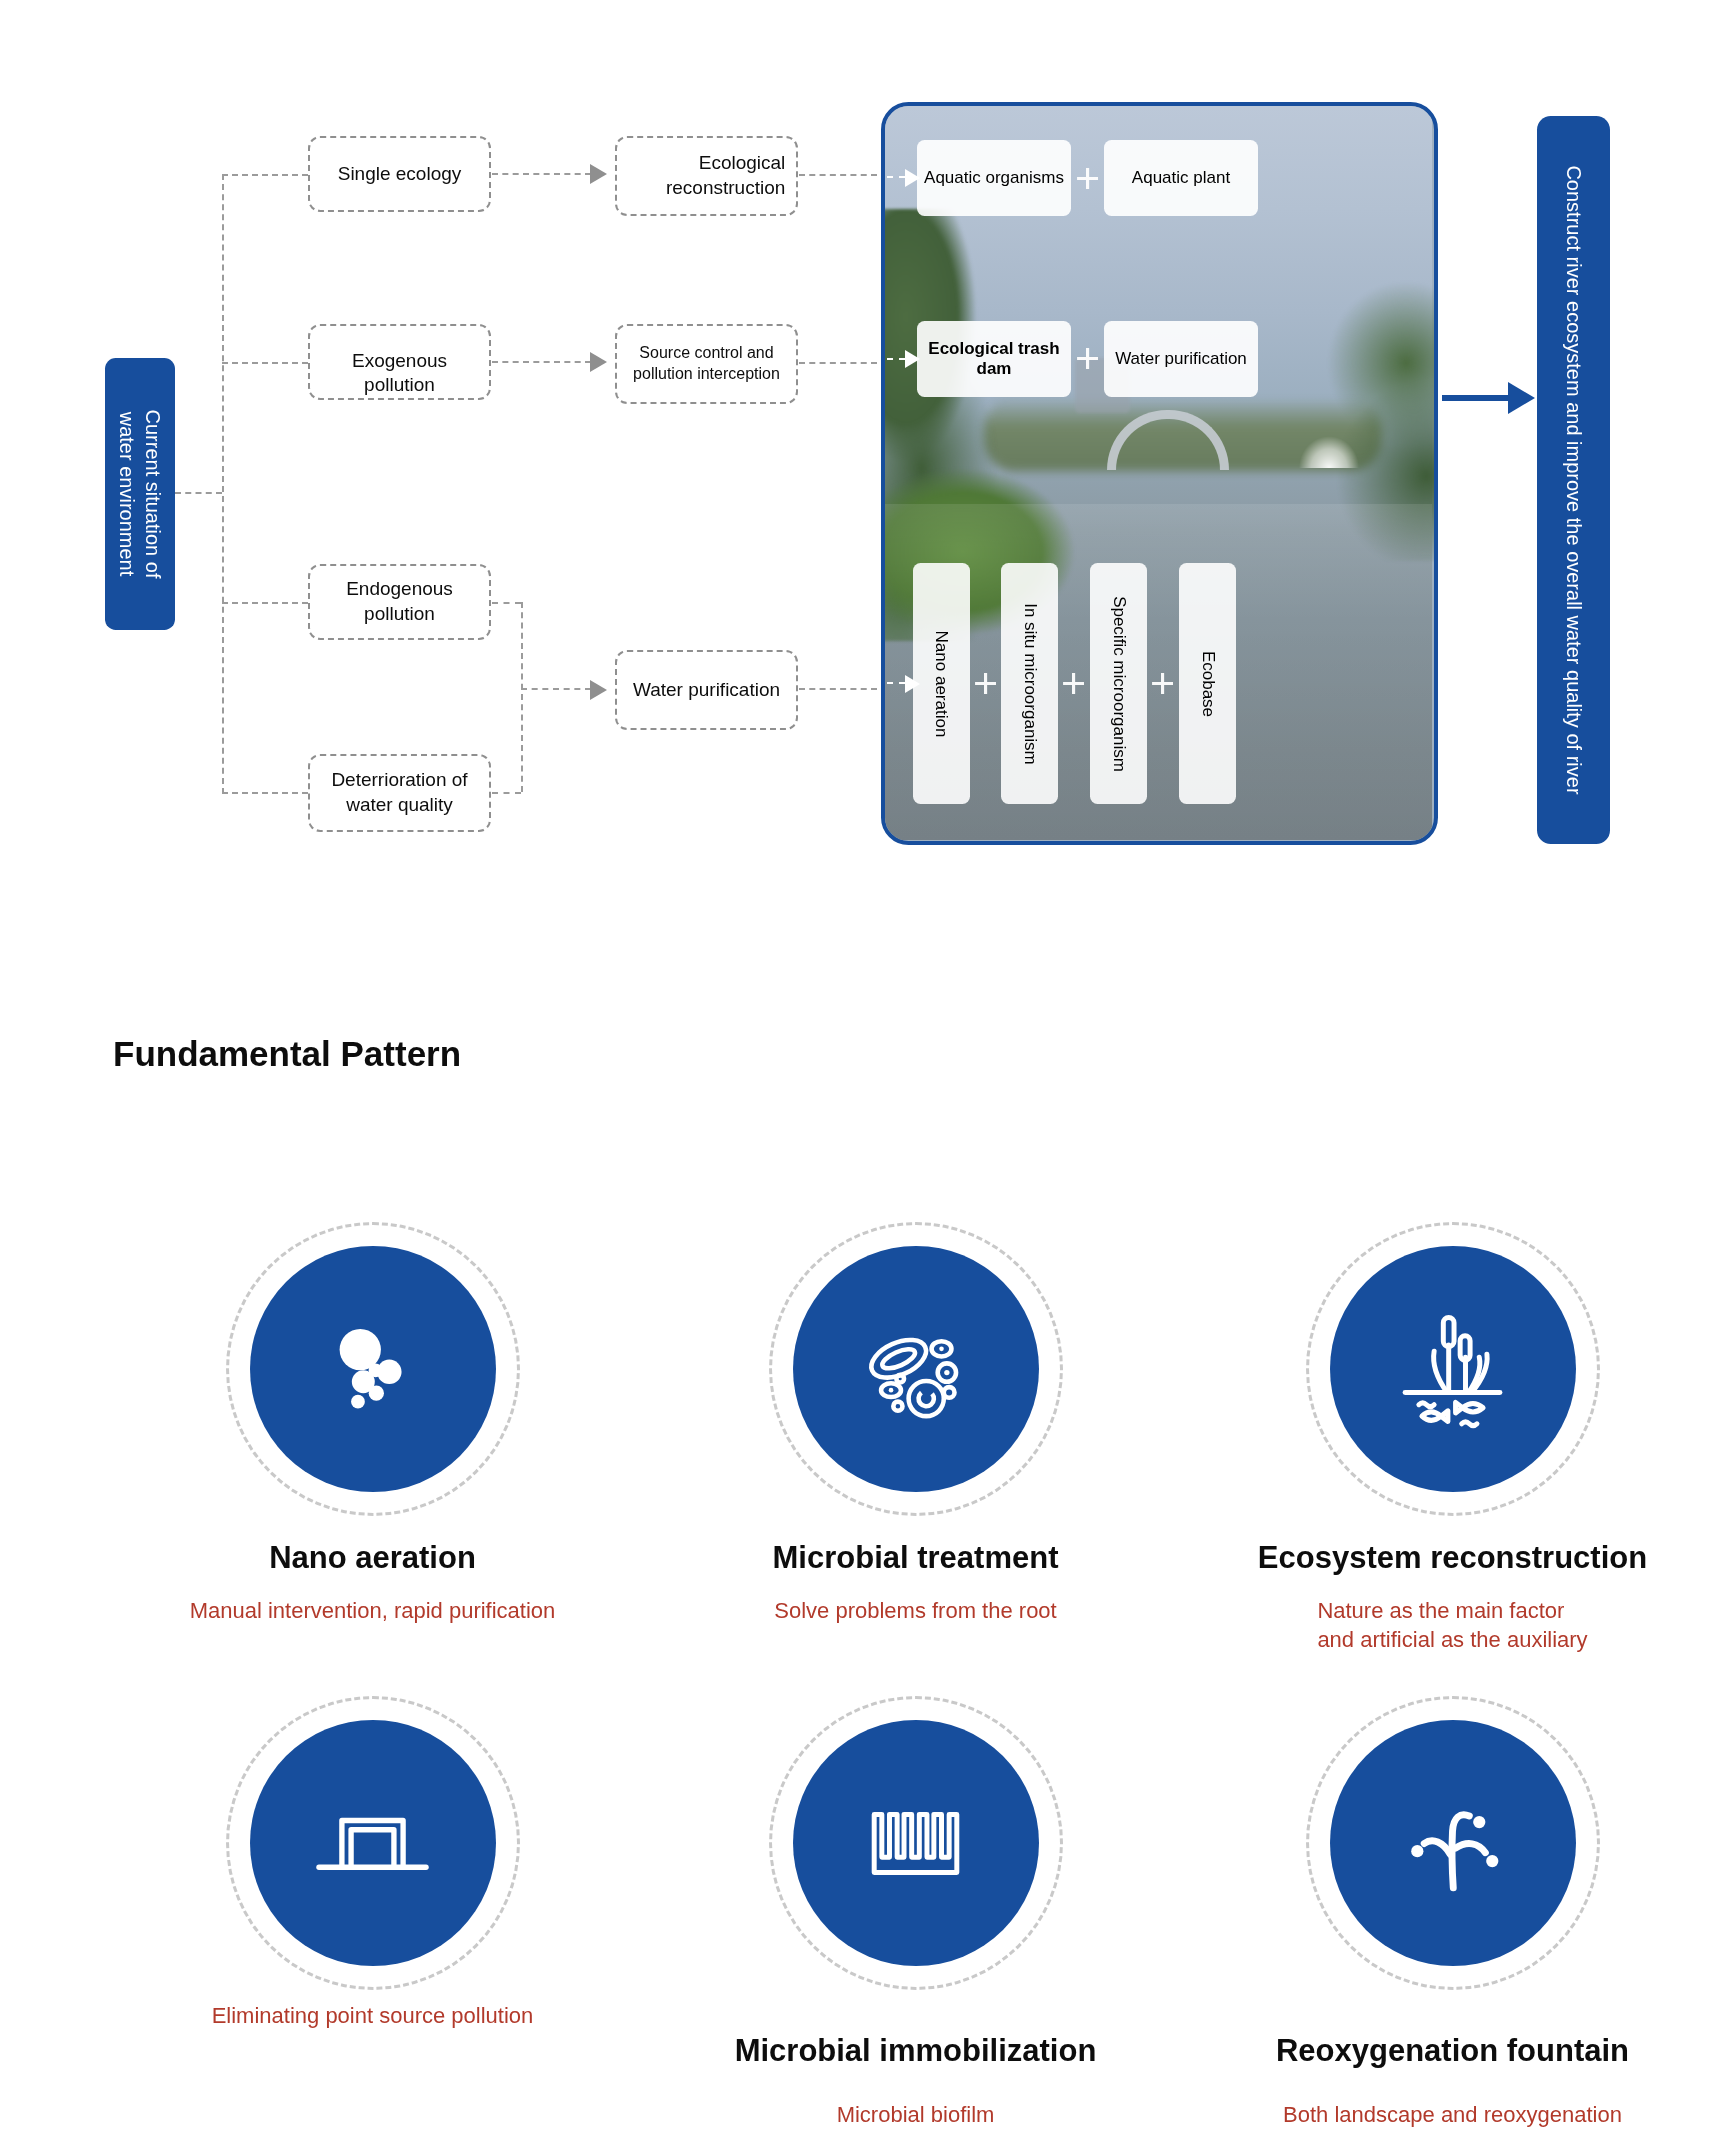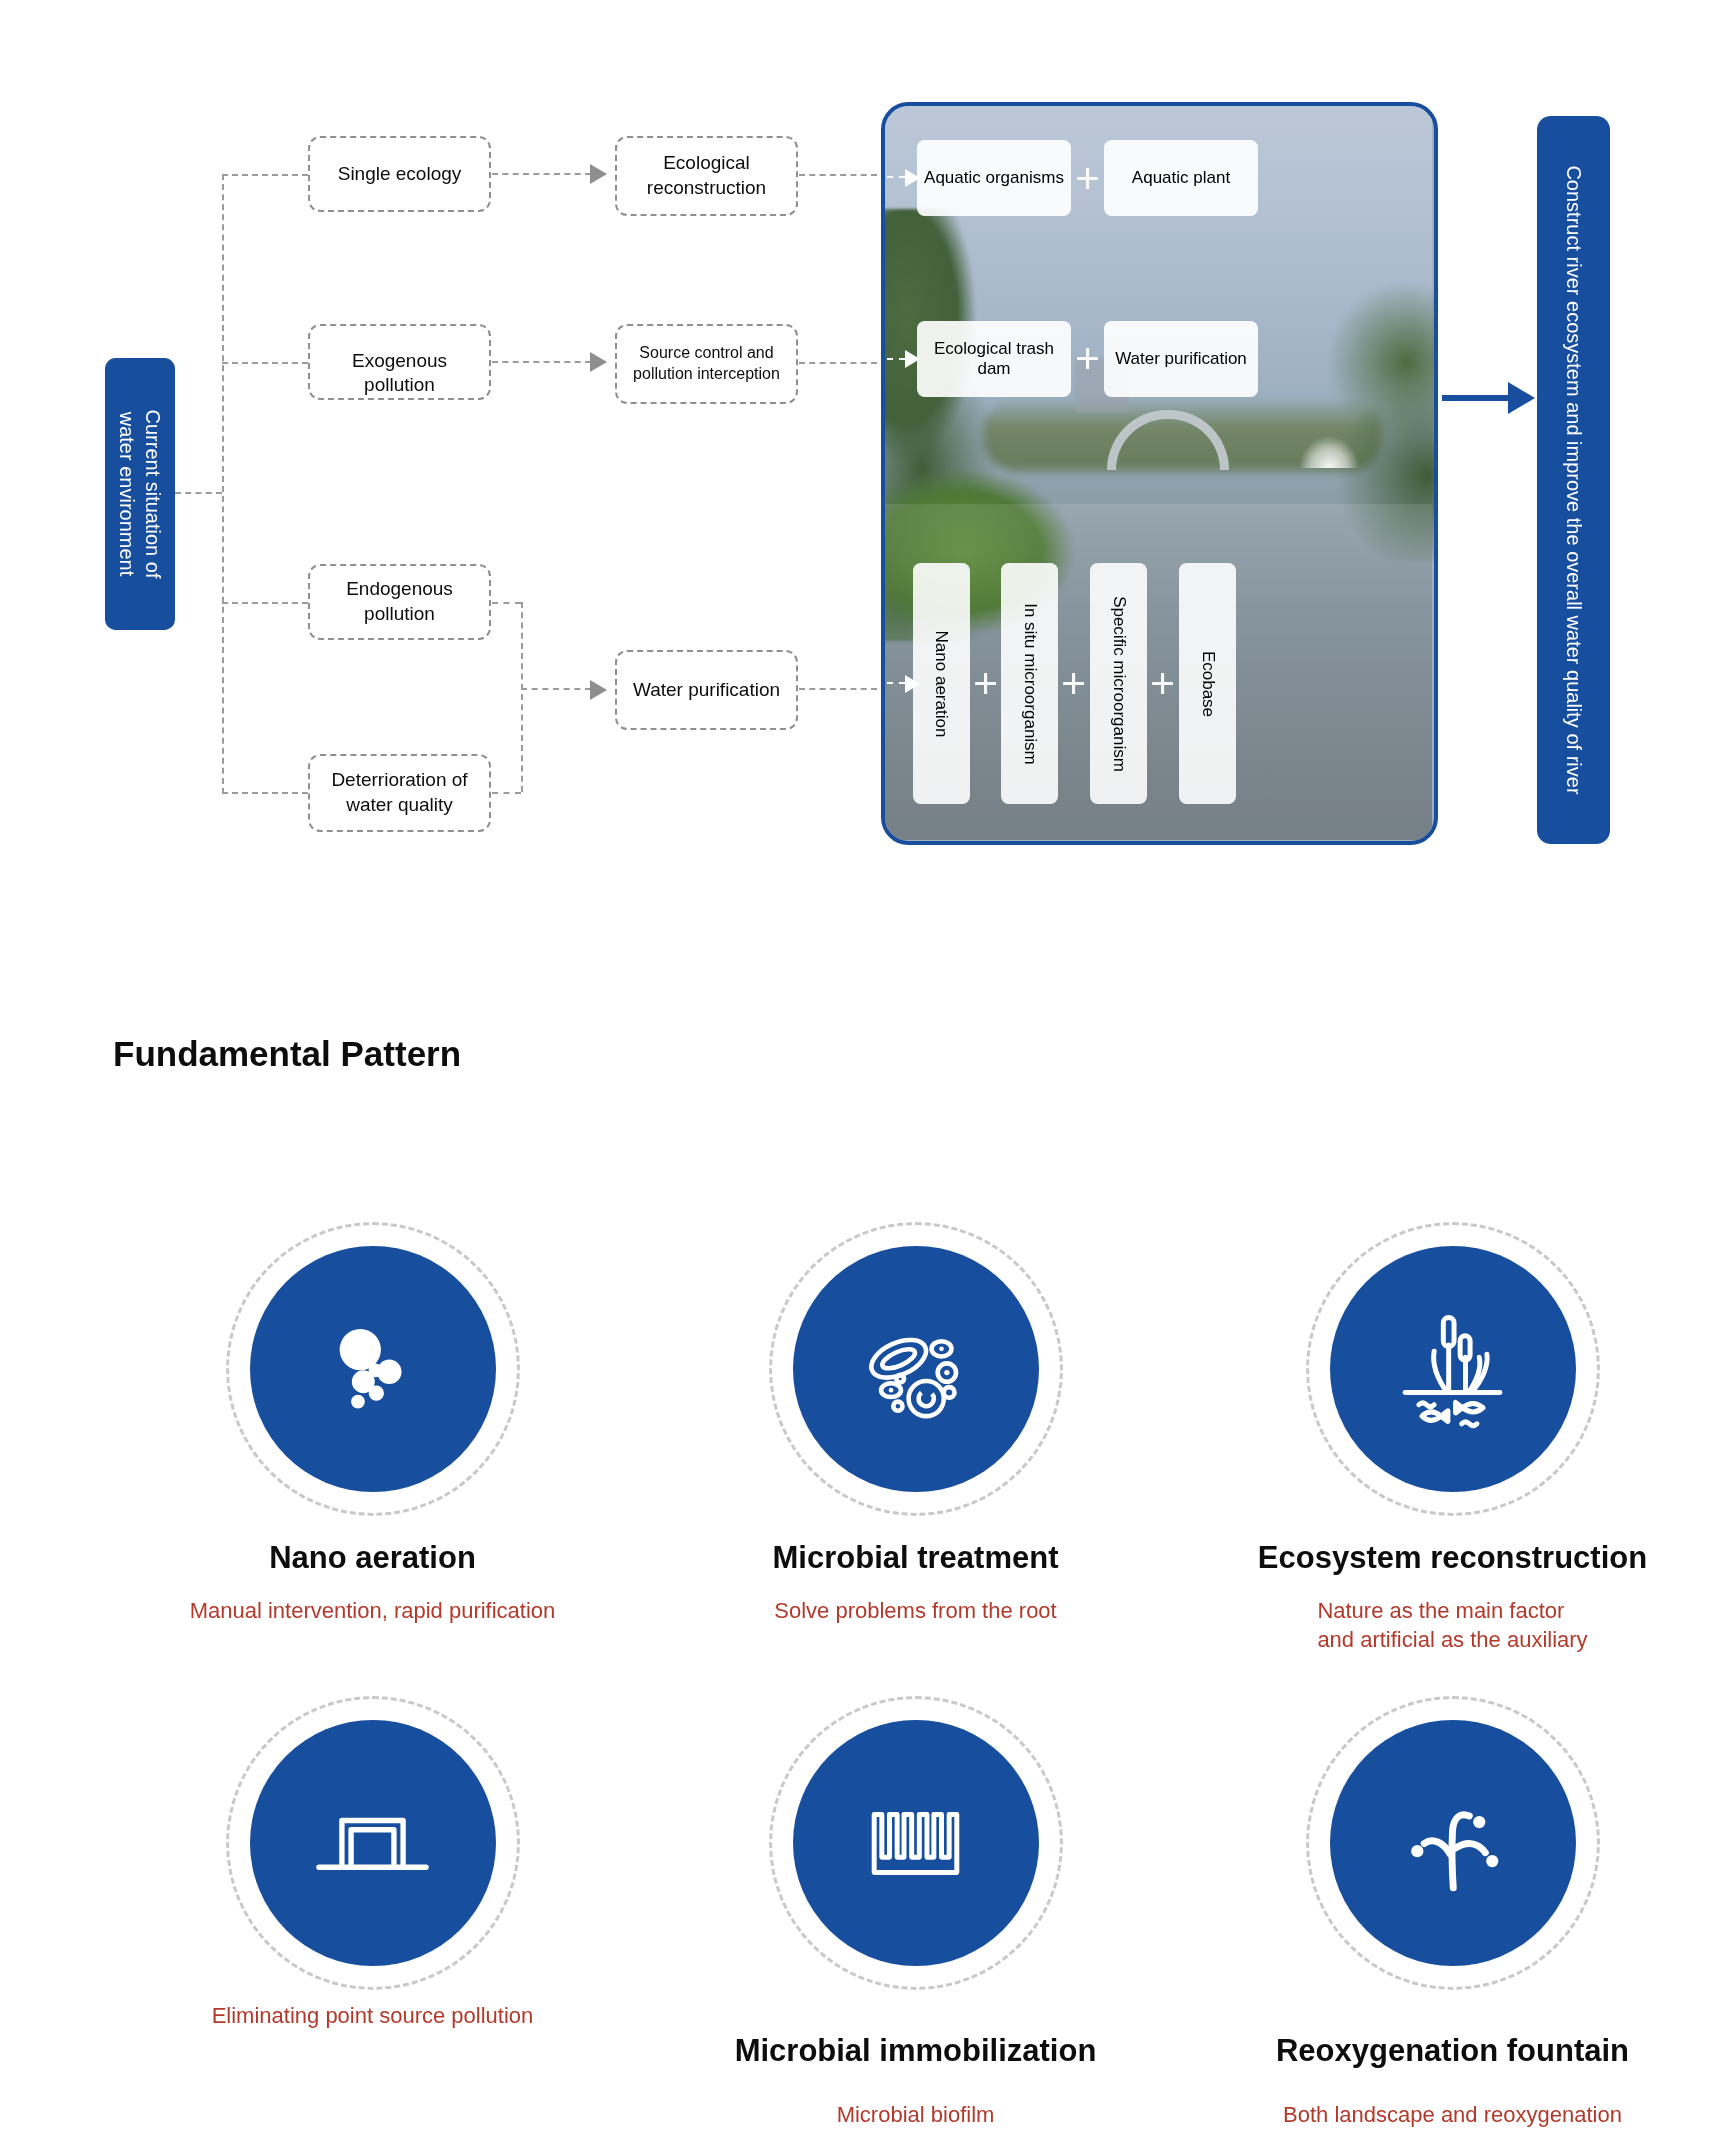--- a/index.html
+++ b/index.html
@@ -86,21 +86,21 @@
   <div class="head-gray" style="left:590px;top:164px;"></div>
   <div class="hdash" style="left:492px;top:361px;width:99px;"></div>
   <div class="head-gray" style="left:590px;top:352px;"></div>
 
   <div class="hdash" style="left:492px;top:602px;width:29px;"></div>
   <div class="hdash" style="left:492px;top:792px;width:29px;"></div>
   <div class="vdash" style="left:521px;top:602px;height:190px;"></div>
   <div class="hdash" style="left:521px;top:688px;width:70px;"></div>
   <div class="head-gray" style="left:590px;top:680px;"></div>
 
-  <div class="dashbox" style="left:615px;top:136px;width:183px;height:80px;">
+  <div class="dashbox" style="left:615px;top:136px;width:183px;height:80px;text-align:right;">
     <span>Ecological reconstruction</span>
   </div>
   <div class="dashbox" style="left:615px;top:324px;width:183px;height:80px;font-size:16px;padding:0 4.6px;">
     <span>Source control and pollution interception</span>
   </div>
   <div class="dashbox" style="left:615px;top:650px;width:183px;height:80px;">
     <span>Water purification</span>
   </div>
 
   <div class="hdash" style="left:799px;top:174px;width:78px;"></div>
@@ -143,21 +143,21 @@
     <div class="head-white" style="left:20px;top:569px;"></div>
 
     <div class="whitebox" style="left:32px;top:34px;width:154px;height:76px;">
       <span>Aquatic organisms</span>
     </div>
     <div class="plus" style="left:185px;top:42px;width:35px;height:61px;">+</div>
     <div class="whitebox" style="left:219px;top:34px;width:154px;height:76px;">
       <span>Aquatic plant</span>
     </div>
 
-    <div class="whitebox" style="left:32px;top:215px;width:154px;height:76px;">
+    <div class="whitebox" style="left:32px;top:215px;width:154px;height:76px;font-weight:bold;">
       <span>Ecological trash dam</span>
     </div>
     <div class="plus" style="left:185px;top:222px;width:35px;height:61px;">+</div>
     <div class="whitebox" style="left:219px;top:215px;width:154px;height:76px;">
       <span>Water purification</span>
     </div>
 
     <div class="vbox" style="left:27.5px;">
       <div class="vlabel">Nano aeration</div>
     </div>

